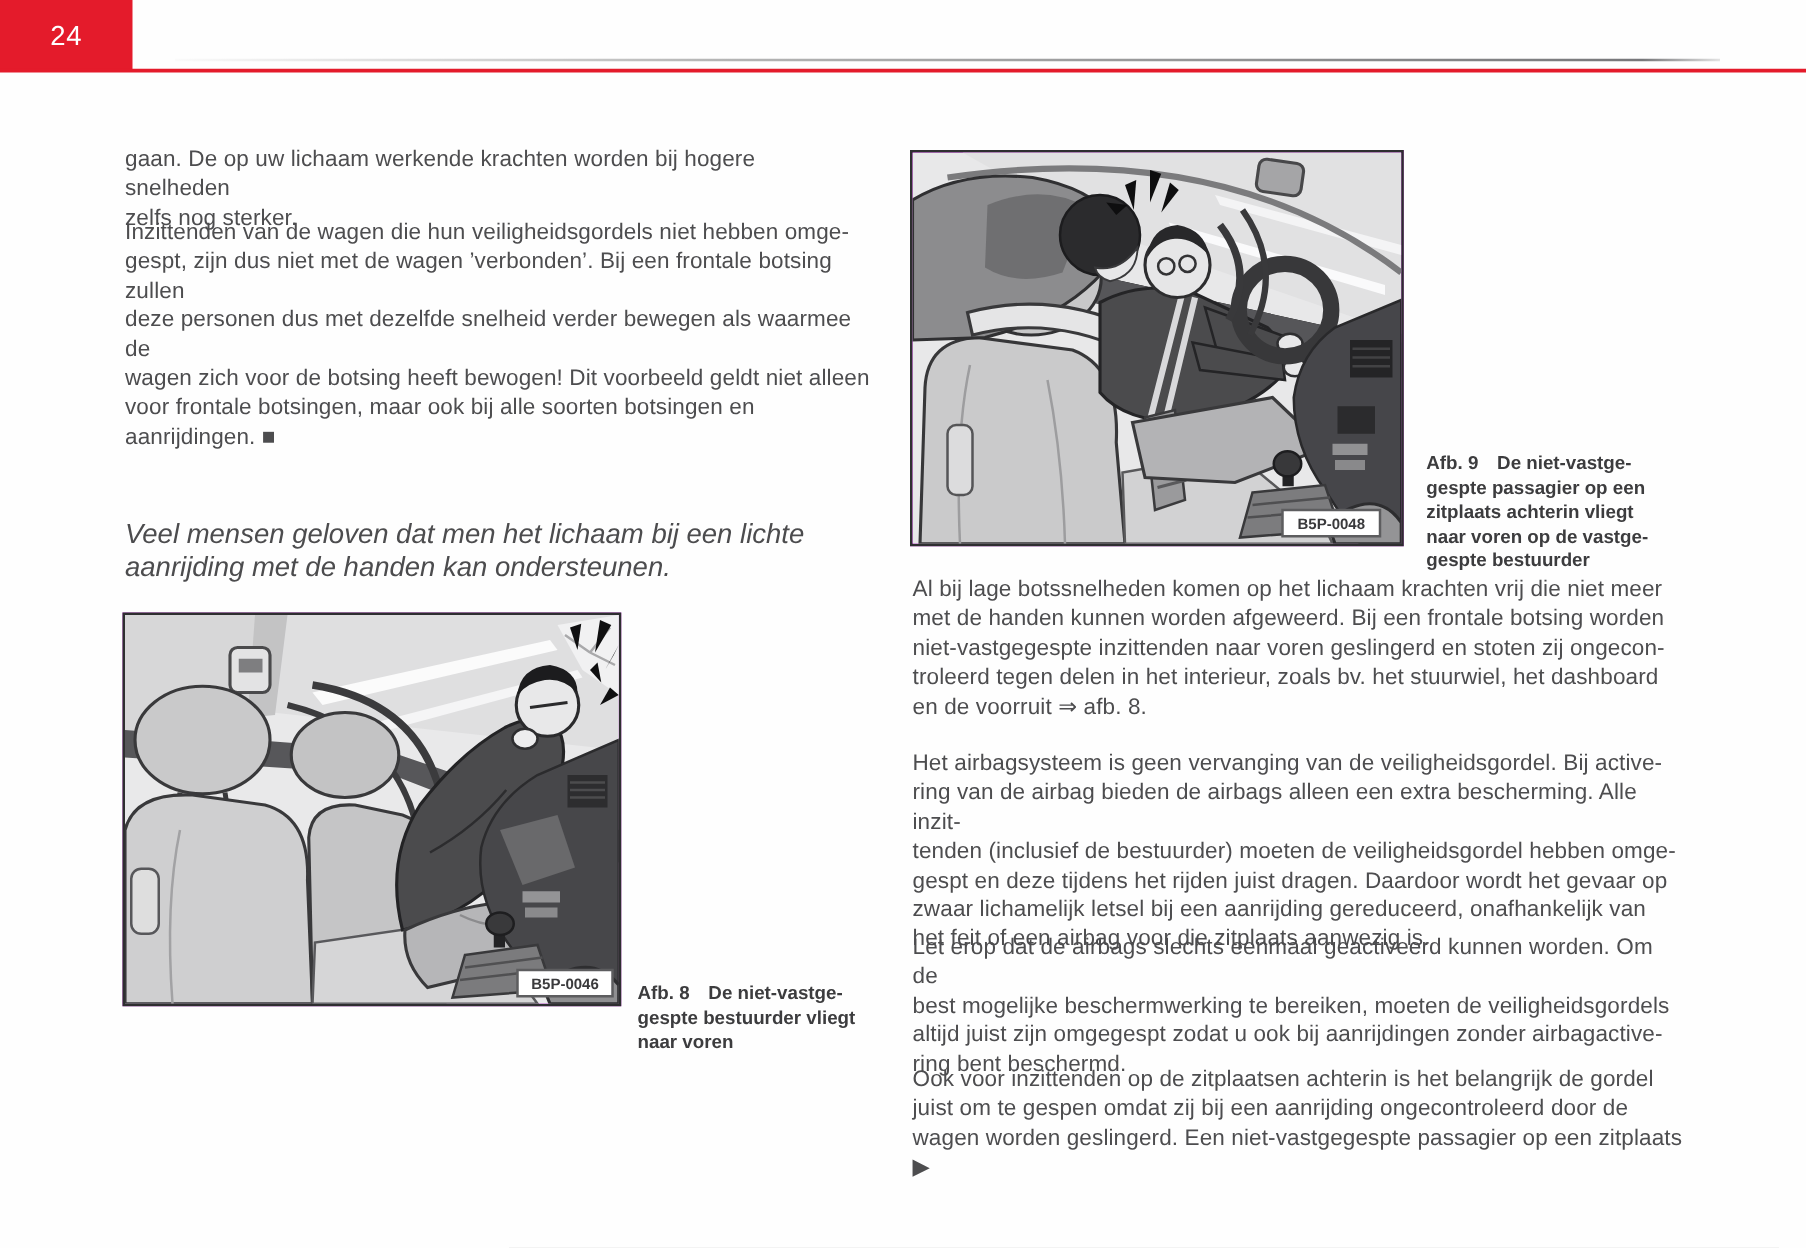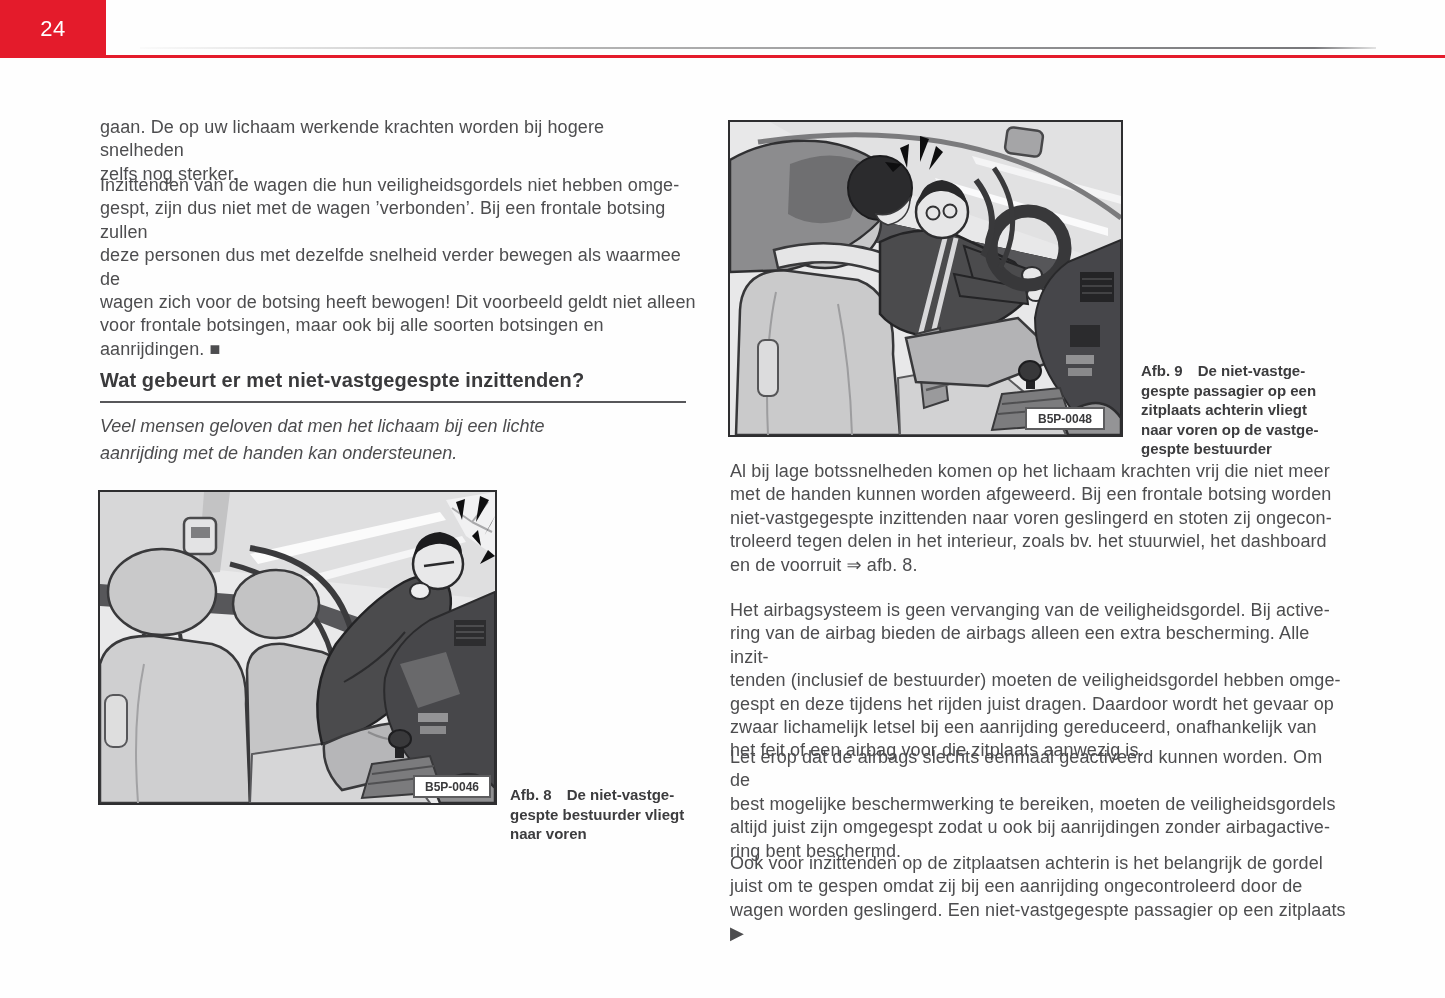--- a/index.html
+++ b/index.html
@@ -23,21 +23,21 @@
   .para {
     font-size:18px; line-height:23.4px; color:#4d4d4f;
     white-space:pre-line; letter-spacing:0.1px;
   }
   .heading {
     font-size:20px; font-weight:bold; color:#3a3a3c;
     padding-bottom:9px; border-bottom:2.5px solid #57575a;
     letter-spacing:0.1px;
   }
   .lead {
-    font-size:18px; font-style:italic; line-height:27px;
+    font-size:22px; font-style:italic; line-height:27px;
     color:#4c4c4e; white-space:pre-line;
   }
   .caption {
     font-size:15px; font-weight:bold; line-height:19.5px;
     color:#3c3c3e; white-space:pre-line;
   }
   .fig { border:2px solid #2e2e30; background:#d946ef; }
   .fig svg { display:block; width:100%; height:100%; }
 </style>
 </head>
@@ -54,21 +54,20 @@
   <div class="abs para" style="left:100px; top:116px; width:590px;">gaan. De op uw lichaam werkende krachten worden bij hogere snelheden
 zelfs nog sterker.</div>
 
   <div class="abs para" style="left:100px; top:174px; width:596px;">Inzittenden van de wagen die hun veiligheidsgordels niet hebben omge-
 gespt, zijn dus niet met de wagen ’verbonden’. Bij een frontale botsing zullen
 deze personen dus met dezelfde snelheid verder bewegen als waarmee de
 wagen zich voor de botsing heeft bewogen! Dit voorbeeld geldt niet alleen
 voor frontale botsingen, maar ook bij alle soorten botsingen en
 aanrijdingen. ■</div>
 
-  <div class="abs heading" style="left:100px; top:369px; width:586px;">Wat gebeurt er met niet-vastgegespte inzittenden?</div>
 
   <div class="abs lead" style="left:100px; top:413px; width:560px;">Veel mensen geloven dat men het lichaam bij een lichte
 aanrijding met de handen kan ondersteunen.</div>
 
   <div class="abs fig" style="left:98px; top:490px; width:399px; height:315px;">
     <svg viewBox="0 0 395 311">
       <rect width="395" height="311" fill="#e9e9ea"></rect>
 
       <polygon points="118,0 395,0 395,108 118,78" fill="#dfdfe0"></polygon>
       <polygon points="0,0 110,0 102,80 0,94" fill="#d7d7d8"></polygon>

